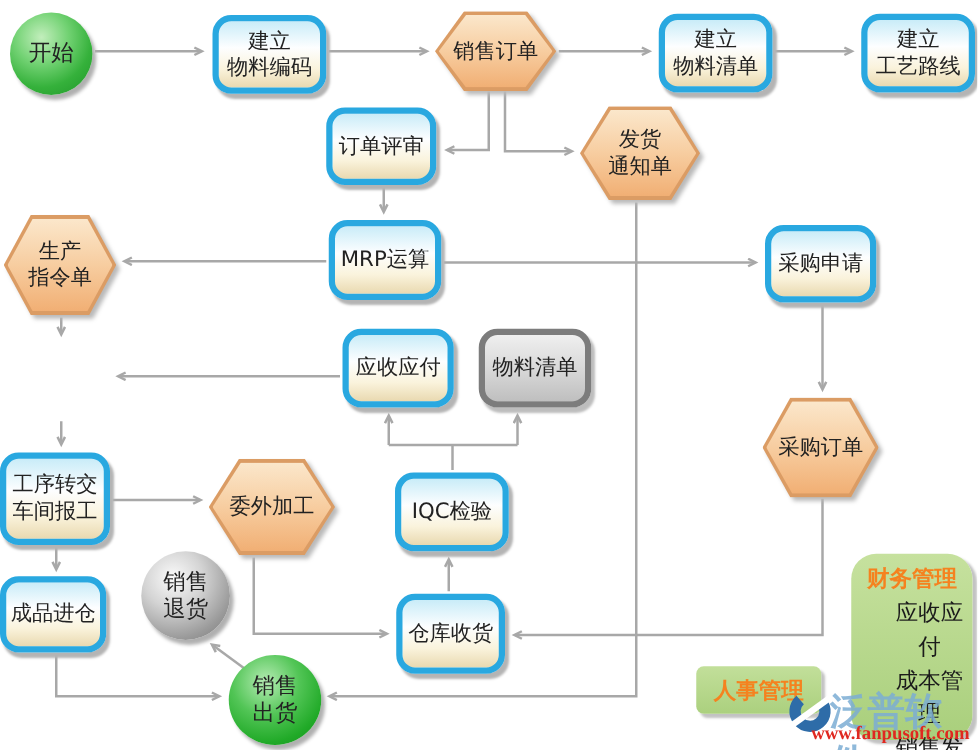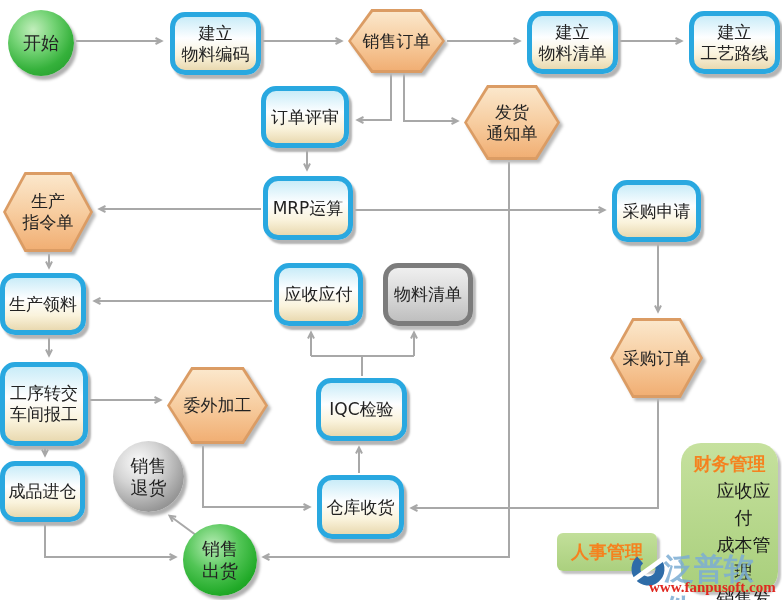--- a/index.html
+++ b/index.html
@@ -123,30 +123,27 @@
   </div>
   <div class="node box-blue" style="left:261px;top:86px;width:88px;height:62px">
     <span class="label">订单评审</span>
   </div>
   <div class="node box-blue" style="left:263px;top:176px;width:90px;height:64px">
     <span class="label">MRP运算</span>
   </div>
   <div class="node box-blue" style="left:612px;top:180px;width:89px;height:62px">
     <span class="label">采购申请</span>
   </div>
-  <div class="node box-blue" style="left:0px;top:273px;width:86px;height:62px">
-    <span class="label">生产领料</span>
-  </div>
   <div class="node box-blue" style="left:274px;top:263px;width:89px;height:63px">
     <span class="label">应收应付</span>
   </div>
   <div class="node box-gray" style="left:383px;top:263px;width:90px;height:63px">
     <span class="label">物料清单</span>
   </div>
-  <div class="node box-blue" style="left:0px;top:362px;width:88px;height:84px">
+  <div class="node box-blue" style="left:0px;top:362px;width:88px;height:74px">
     <span class="label">工序转交
 车间报工</span>
   </div>
   <div class="node box-blue" style="left:316px;top:378px;width:91px;height:63px">
     <span class="label">IQC检验</span>
   </div>
   <div class="node box-blue" style="left:0px;top:461px;width:85px;height:61px">
     <span class="label">成品进仓</span>
   </div>
   <div class="node box-blue" style="left:317px;top:475px;width:87px;height:64px">

